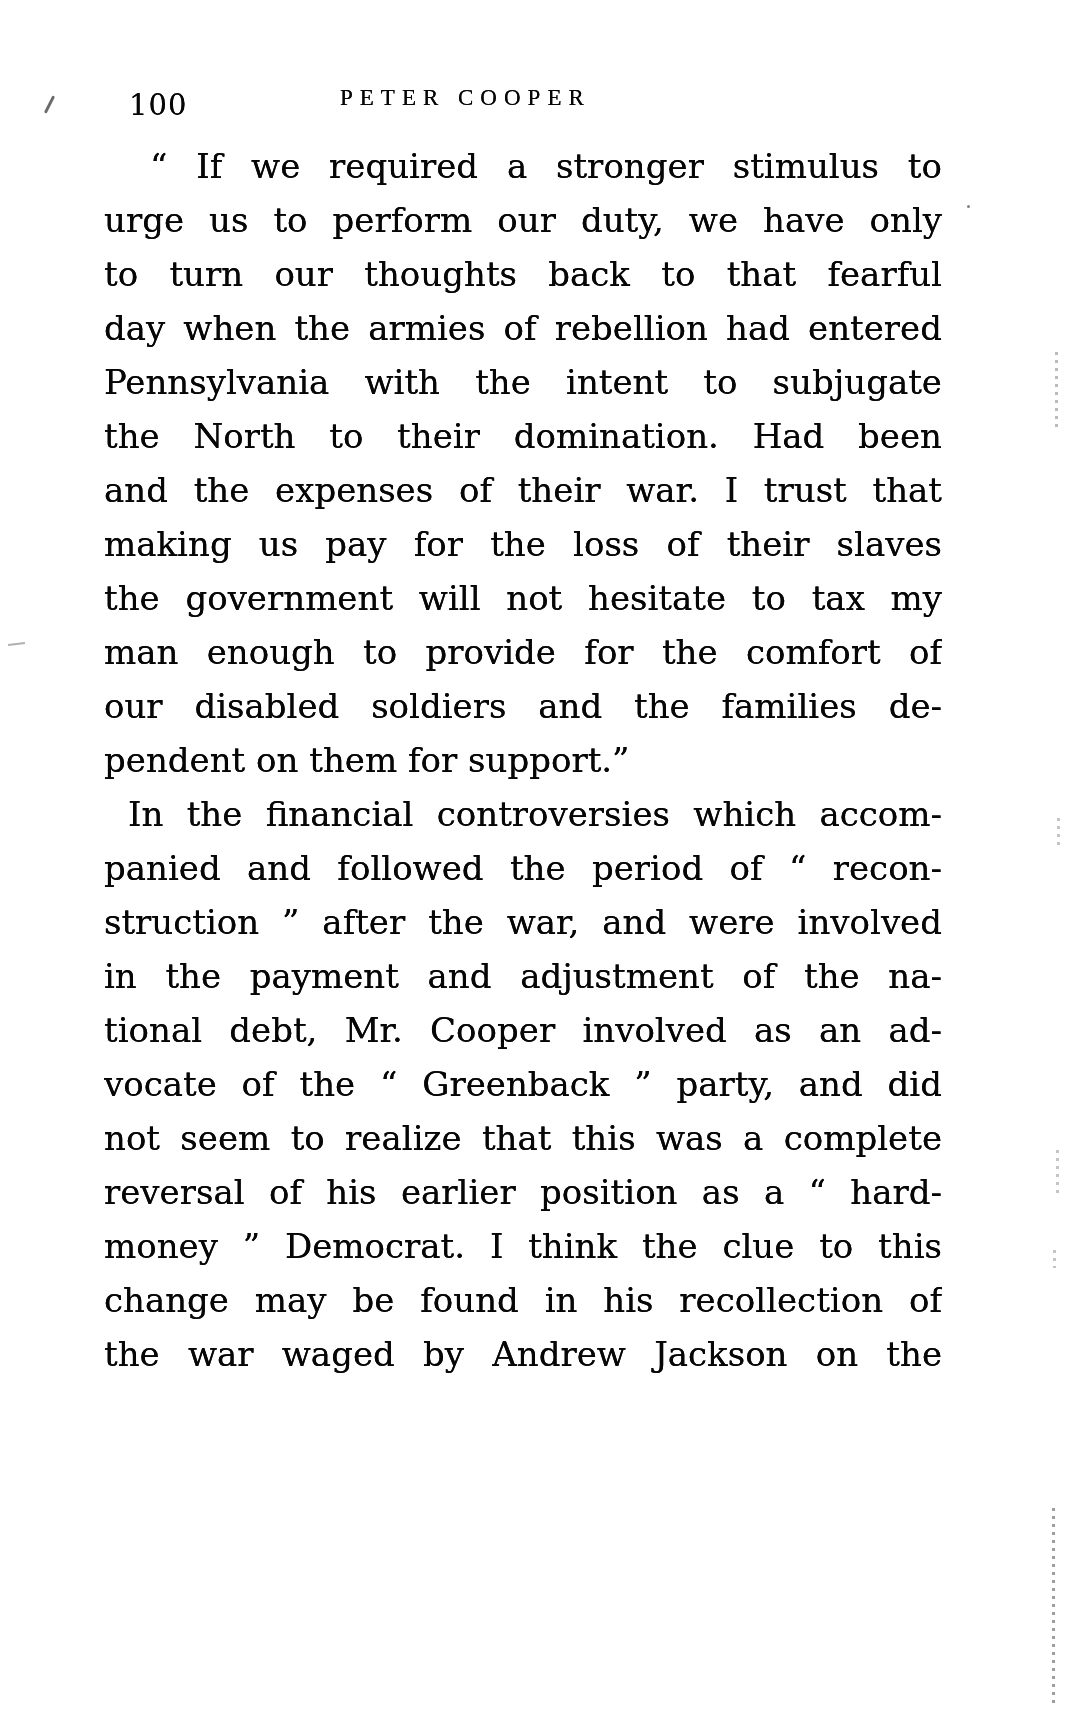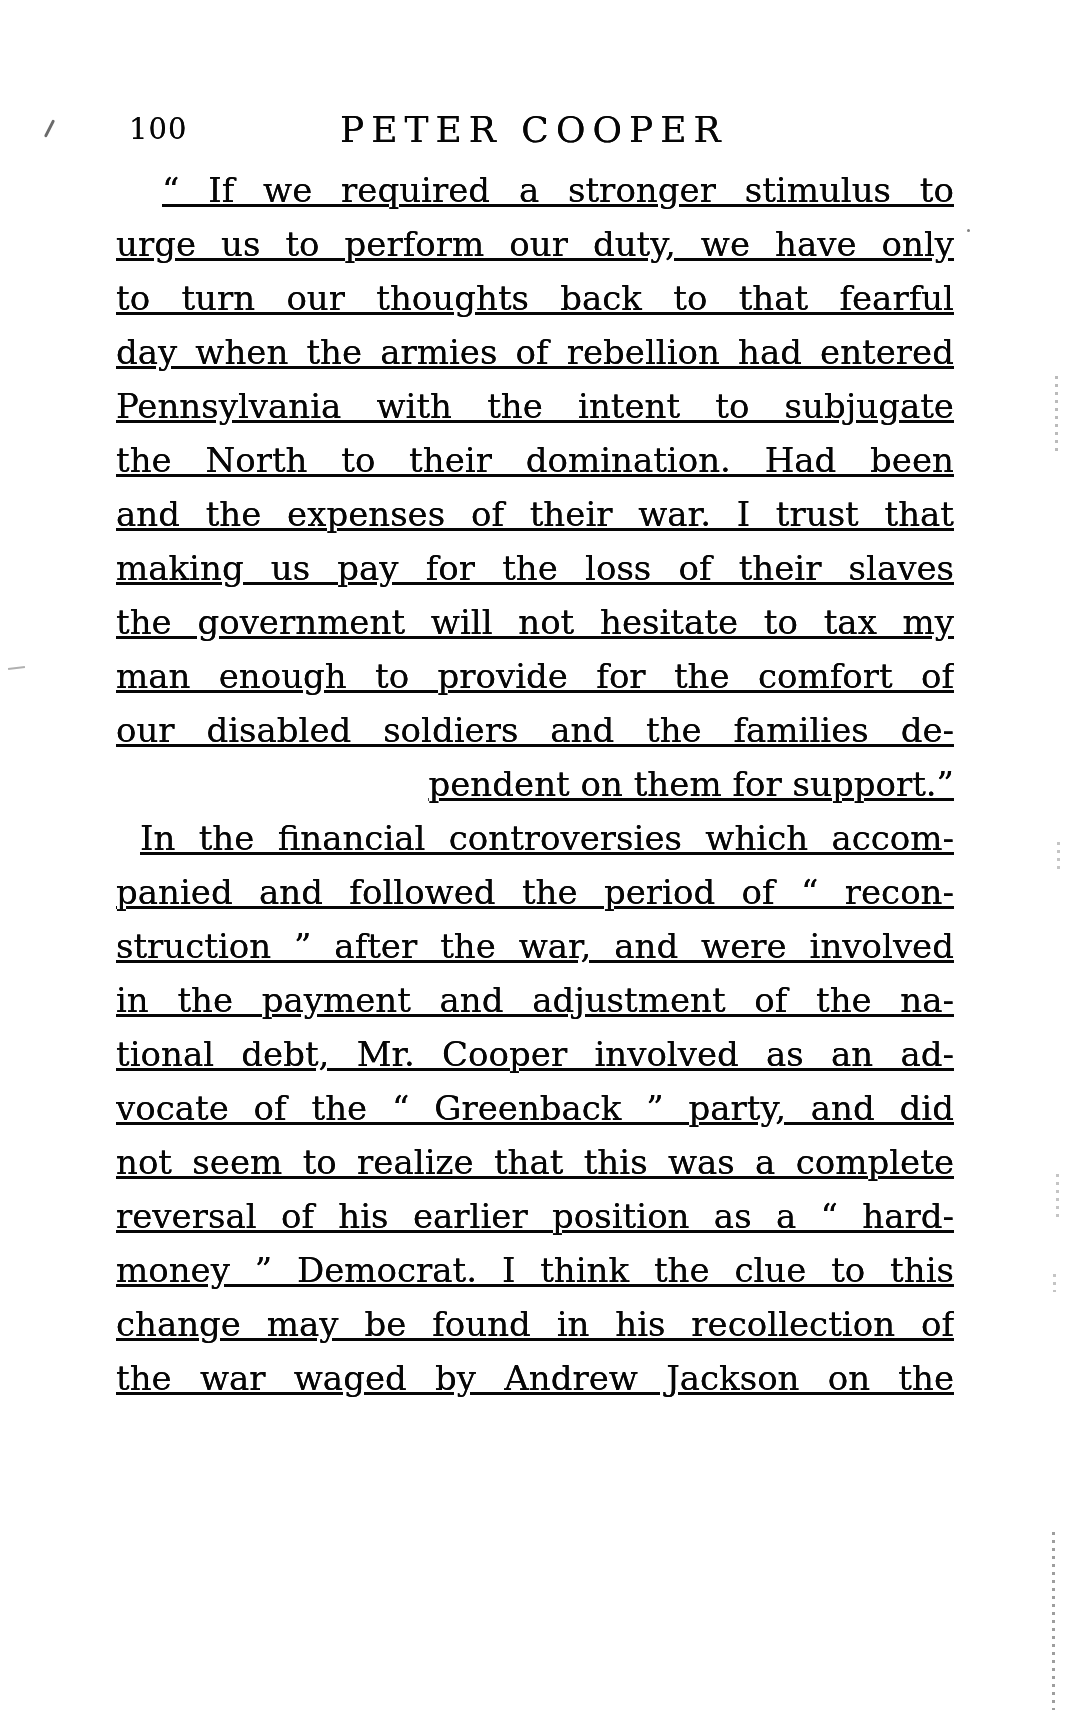--- a/index.html
+++ b/index.html
@@ -12,54 +12,53 @@
     height: 1710px;
     position: relative;
     overflow: hidden;
     font-family: "DejaVu Serif", "Liberation Serif", serif;
     color: #060606;
   }
   .page {
     position: absolute;
     inset: 0;
     background: #ffffff;
-    margin-top: 24px;
   }
   .page-number {
     position: absolute;
     left: 129px;
     top: 88px;
     font-size: 29px;
     letter-spacing: 1px;
     color: #050505;
     text-shadow: 0 0 0.5px rgba(0,0,0,0.85);
   }
   .running-header {
     position: absolute;
     left: 340px;
     top: 85px;
-    font-size: 36px;
+    font-size: 23px;
     letter-spacing: 7px;
     color: #050505;
     text-shadow: 0 0 0.6px rgba(0,0,0,0.9);
     white-space: nowrap;
+    font-family: Liberation Serif, serif;
   }
   .text-block {
     position: absolute;
-    left: 116px;
+    left: 104px;
     top: 139px;
     width: 838px;
-    text-decoration: underline;
   }
   .line {
     font-size: 34px;
     line-height: 54px;
     height: 54px;
     white-space: nowrap;
-    text-align: right;
+    text-align: left;
     color: #060606;
     text-shadow: 0 0 0.6px rgba(0,0,0,0.9);
   }
   .line.just {
     white-space: normal;
     text-align: justify;
     text-align-last: justify;
     overflow: hidden;
   }
   

